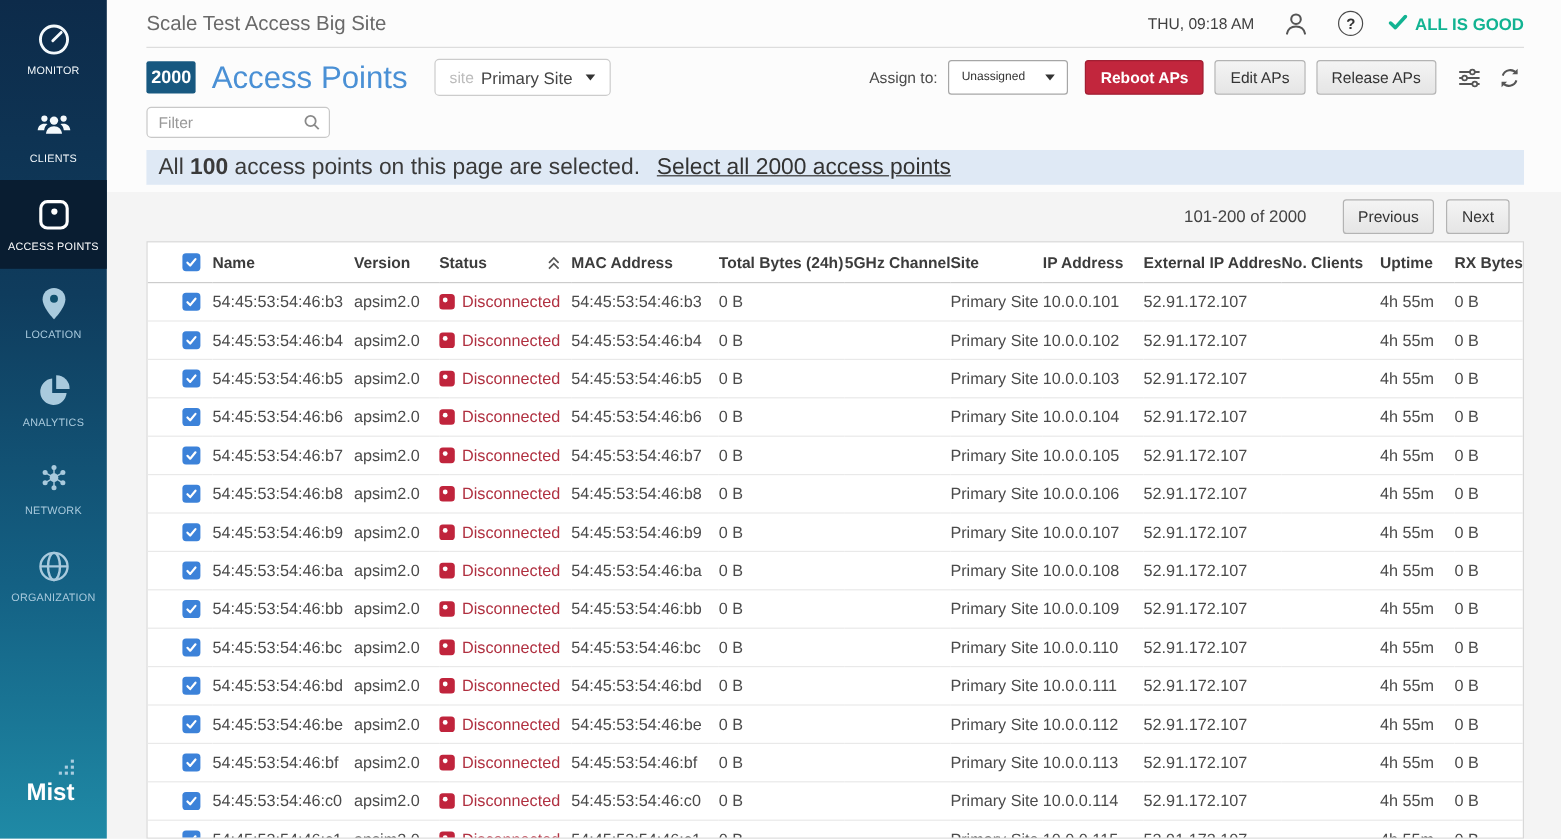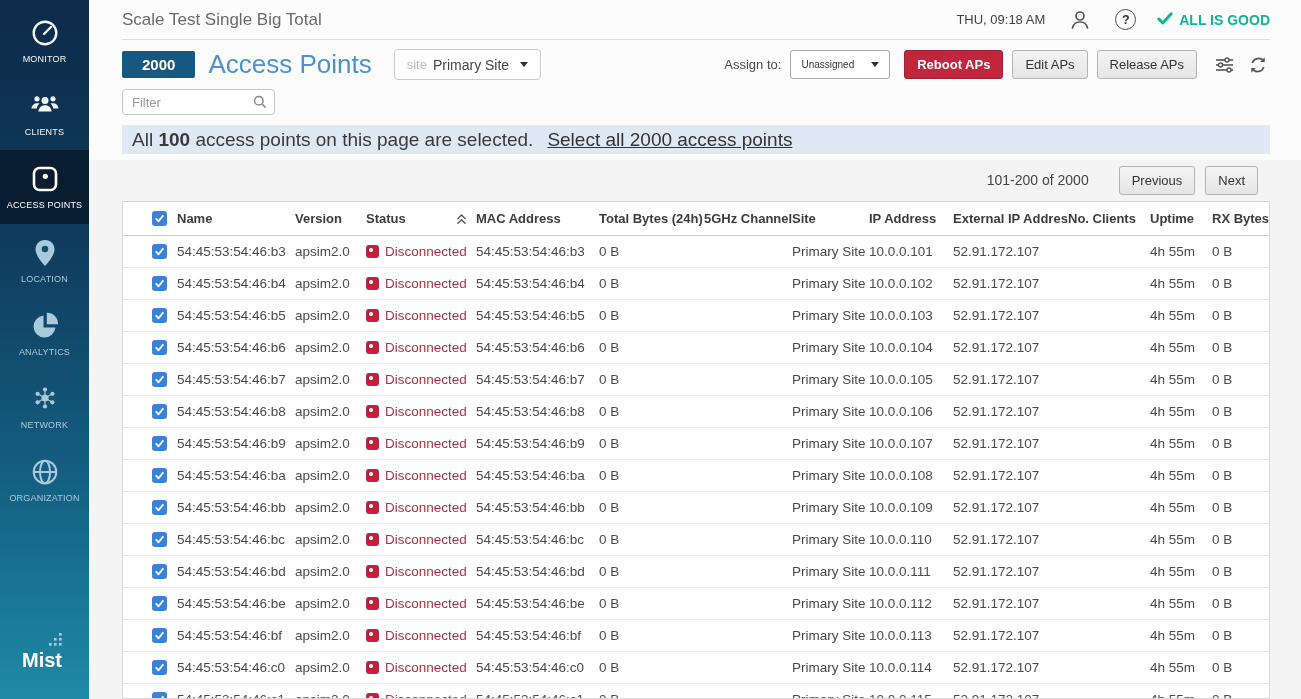--- a/index.html
+++ b/index.html
@@ -37,21 +37,21 @@
   .topbar-right { display:flex; align-items:center; gap:21px; }
   .datetime { font-size:13px; color:#3f3f3f; }
   .help-icon {
     width:21px; height:21px; border:1.6px solid #4a4a4a; border-radius:50%;
     display:flex; align-items:center; justify-content:center;
     font-size:12.5px; font-weight:bold; color:#333; cursor:pointer;
   }
   .status-good { display:flex; align-items:center; gap:6px; color:#12b392; font-weight:bold; font-size:14px; }
 
   .toolbar { margin:9px 31px 0 33px; display:flex; align-items:center; flex-shrink:0; }
-  .count-badge { background:#175880; color:#fff; font-weight:bold; font-size:15px; padding:5px 20px; border-radius:2px; }
+  .count-badge { background:#175880; color:#fff; font-weight:bold; font-size:15px; padding:5px 4px; border-radius:2px; }
   .page-title { font-size:26px; color:#4a90d5; margin-left:13px; font-weight:400; white-space:nowrap; }
   .site-selector {
     margin-left:22px; height:31px; border:1px solid #ccc; border-radius:4px; background:#fff;
     display:flex; align-items:center; padding:0 12px; gap:6px; font-size:14px; color:#444; cursor:pointer;
   }
   .site-prefix { color:#bcbcbc; font-size:13px; }
   .caret { width:0; height:0; border-left:4.5px solid transparent; border-right:4.5px solid transparent; border-top:5.5px solid #333; margin-left:5px; }
   .toolbar-right { margin-left:auto; display:flex; align-items:center; gap:9px; }
   .assign-label { font-size:13px; color:#4a4a4a; }
   .select-box {
@@ -203,21 +203,21 @@
           <rect x="46" y="14" width="2.6" height="2.6"></rect>
         </g>
       <text x="9" y="38" font-family="Liberation Sans, sans-serif" font-size="20" font-weight="bold" fill="#ffffff">Mist</text>
     </svg>
   </div>
 </div>
 
 <div class="main">
 
   <div class="topbar">
-    <span class="topbar-title">Scale Test Single Big Total</span>
+    <span class="topbar-title">Scale Test Access Big Site</span>
     <div class="topbar-right">
       <span class="datetime">THU, 09:18 AM</span>
       <span class="icon-btn">
         <svg width="24" height="24" viewBox="0 0 24 24" fill="none" stroke="#555" stroke-width="1.7">
             <circle cx="12" cy="8" r="4"></circle>
             <path d="M4.5 20c.8-4 3.9-6 7.5-6s6.7 2 7.5 6" stroke-linecap="round"></path>
           </svg>
       </span>
       <span class="help-icon">
           <span>?</span>

